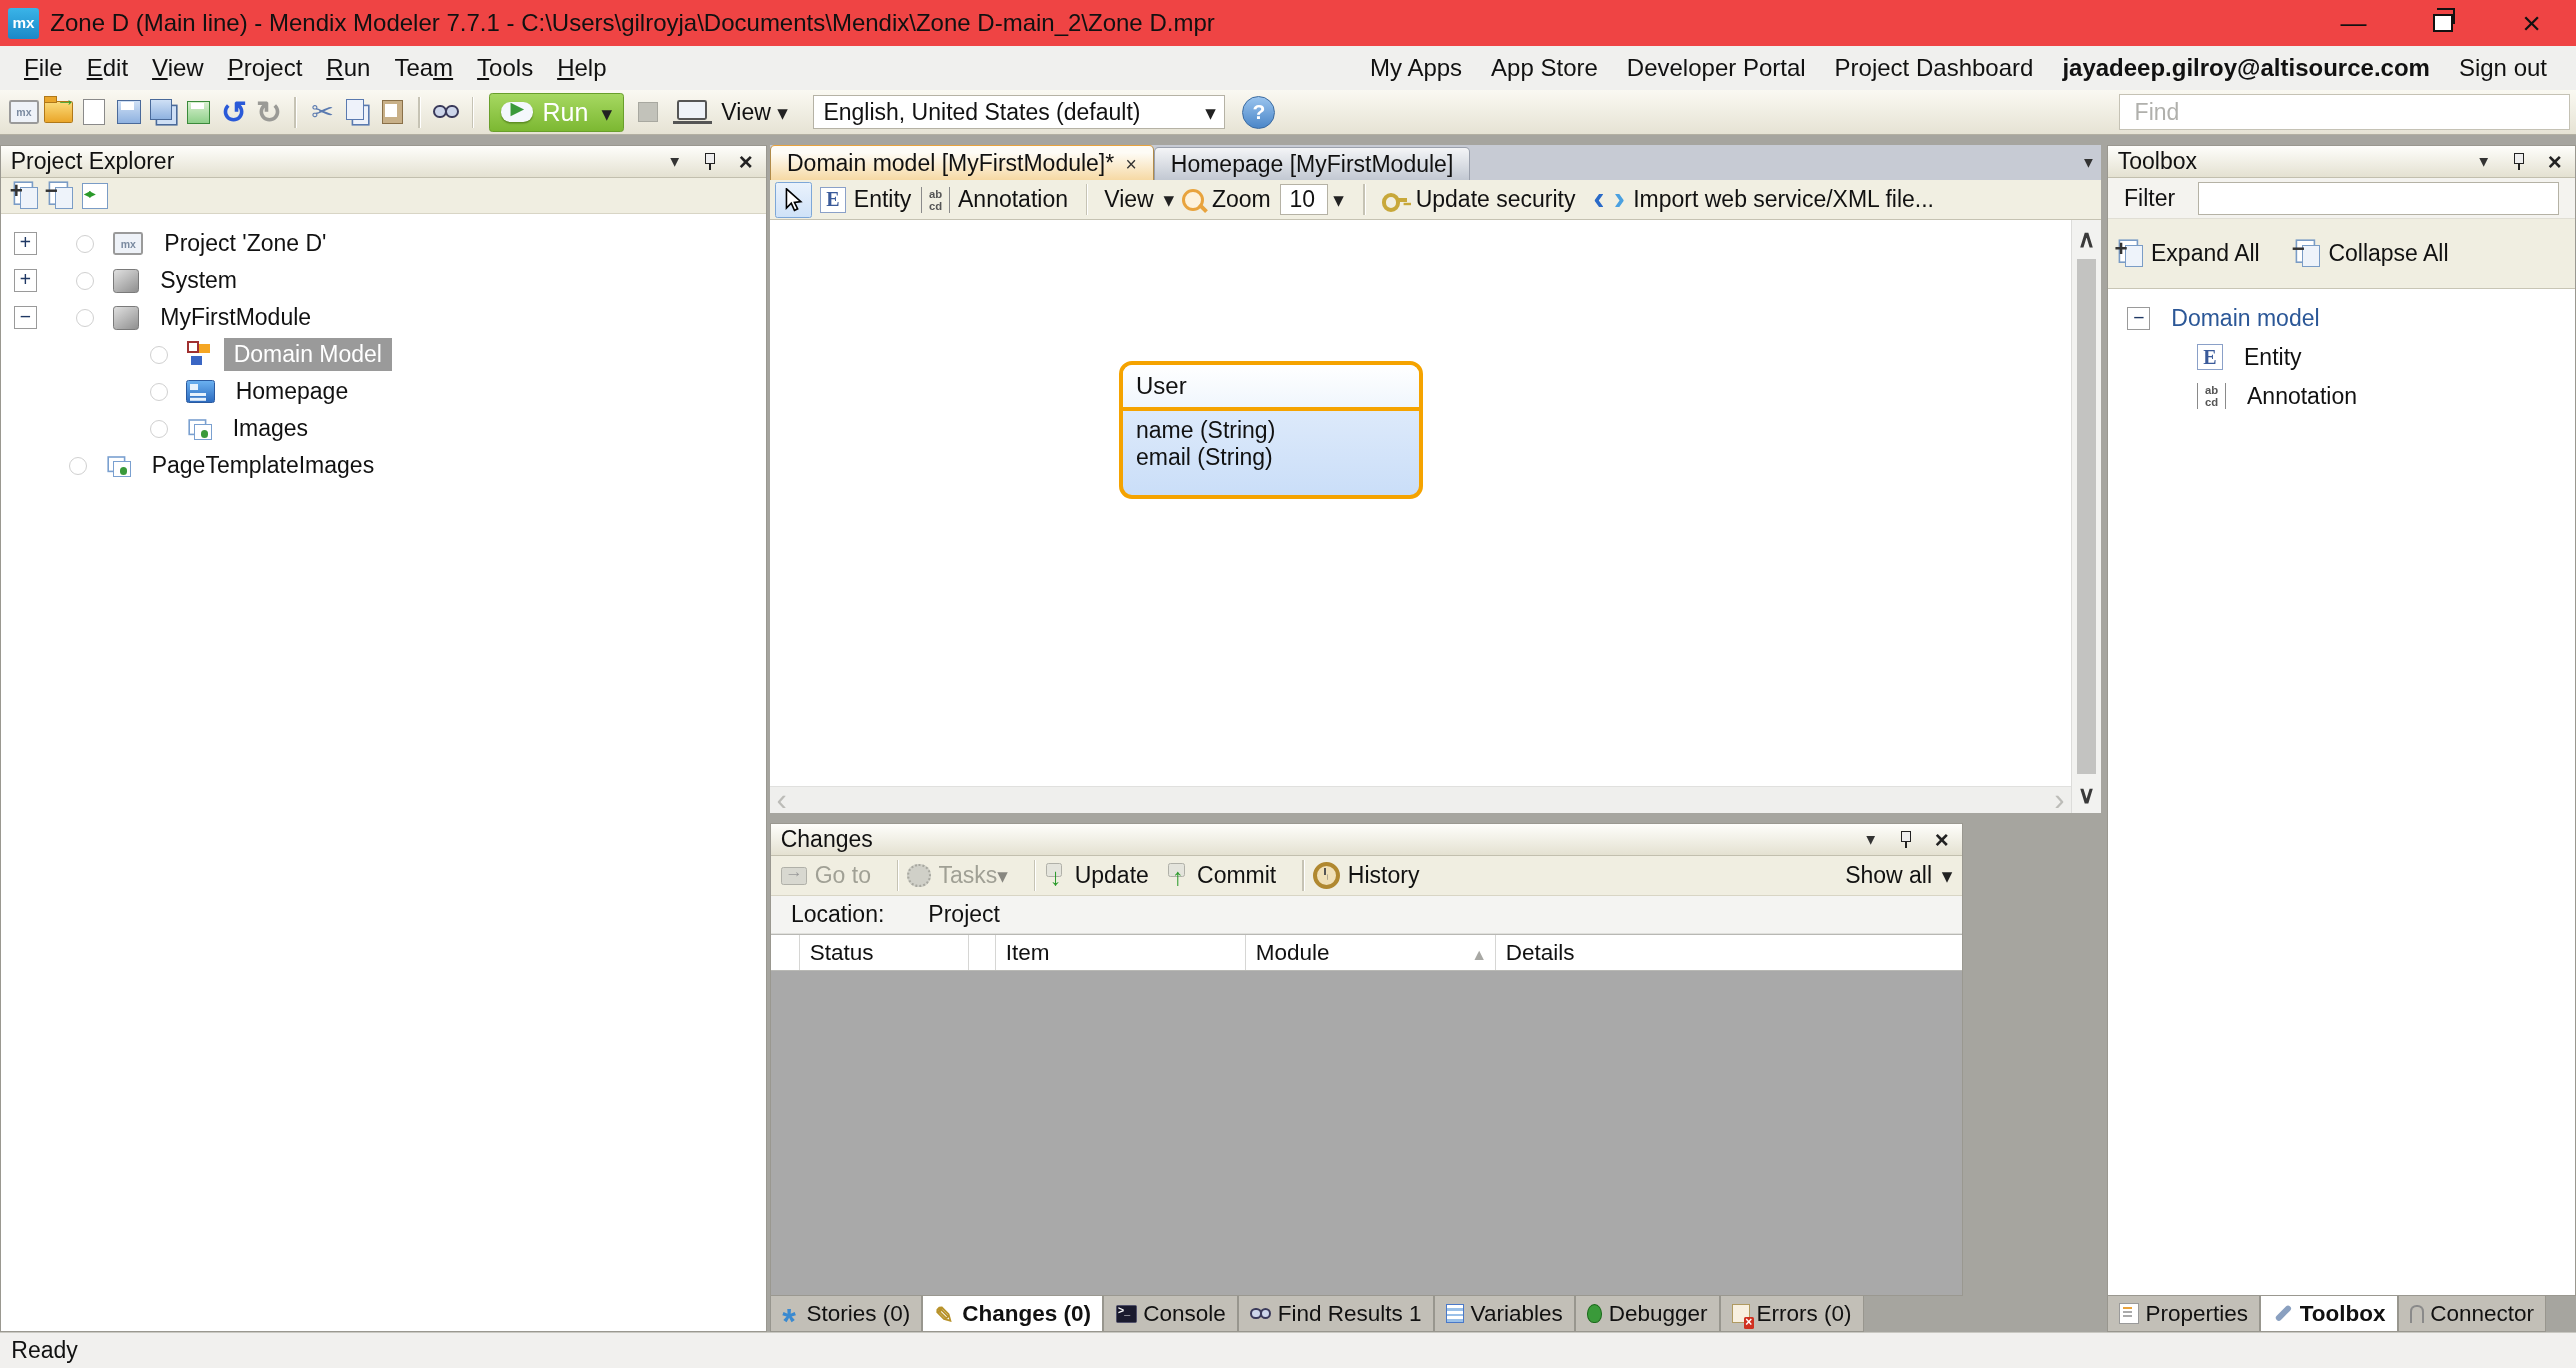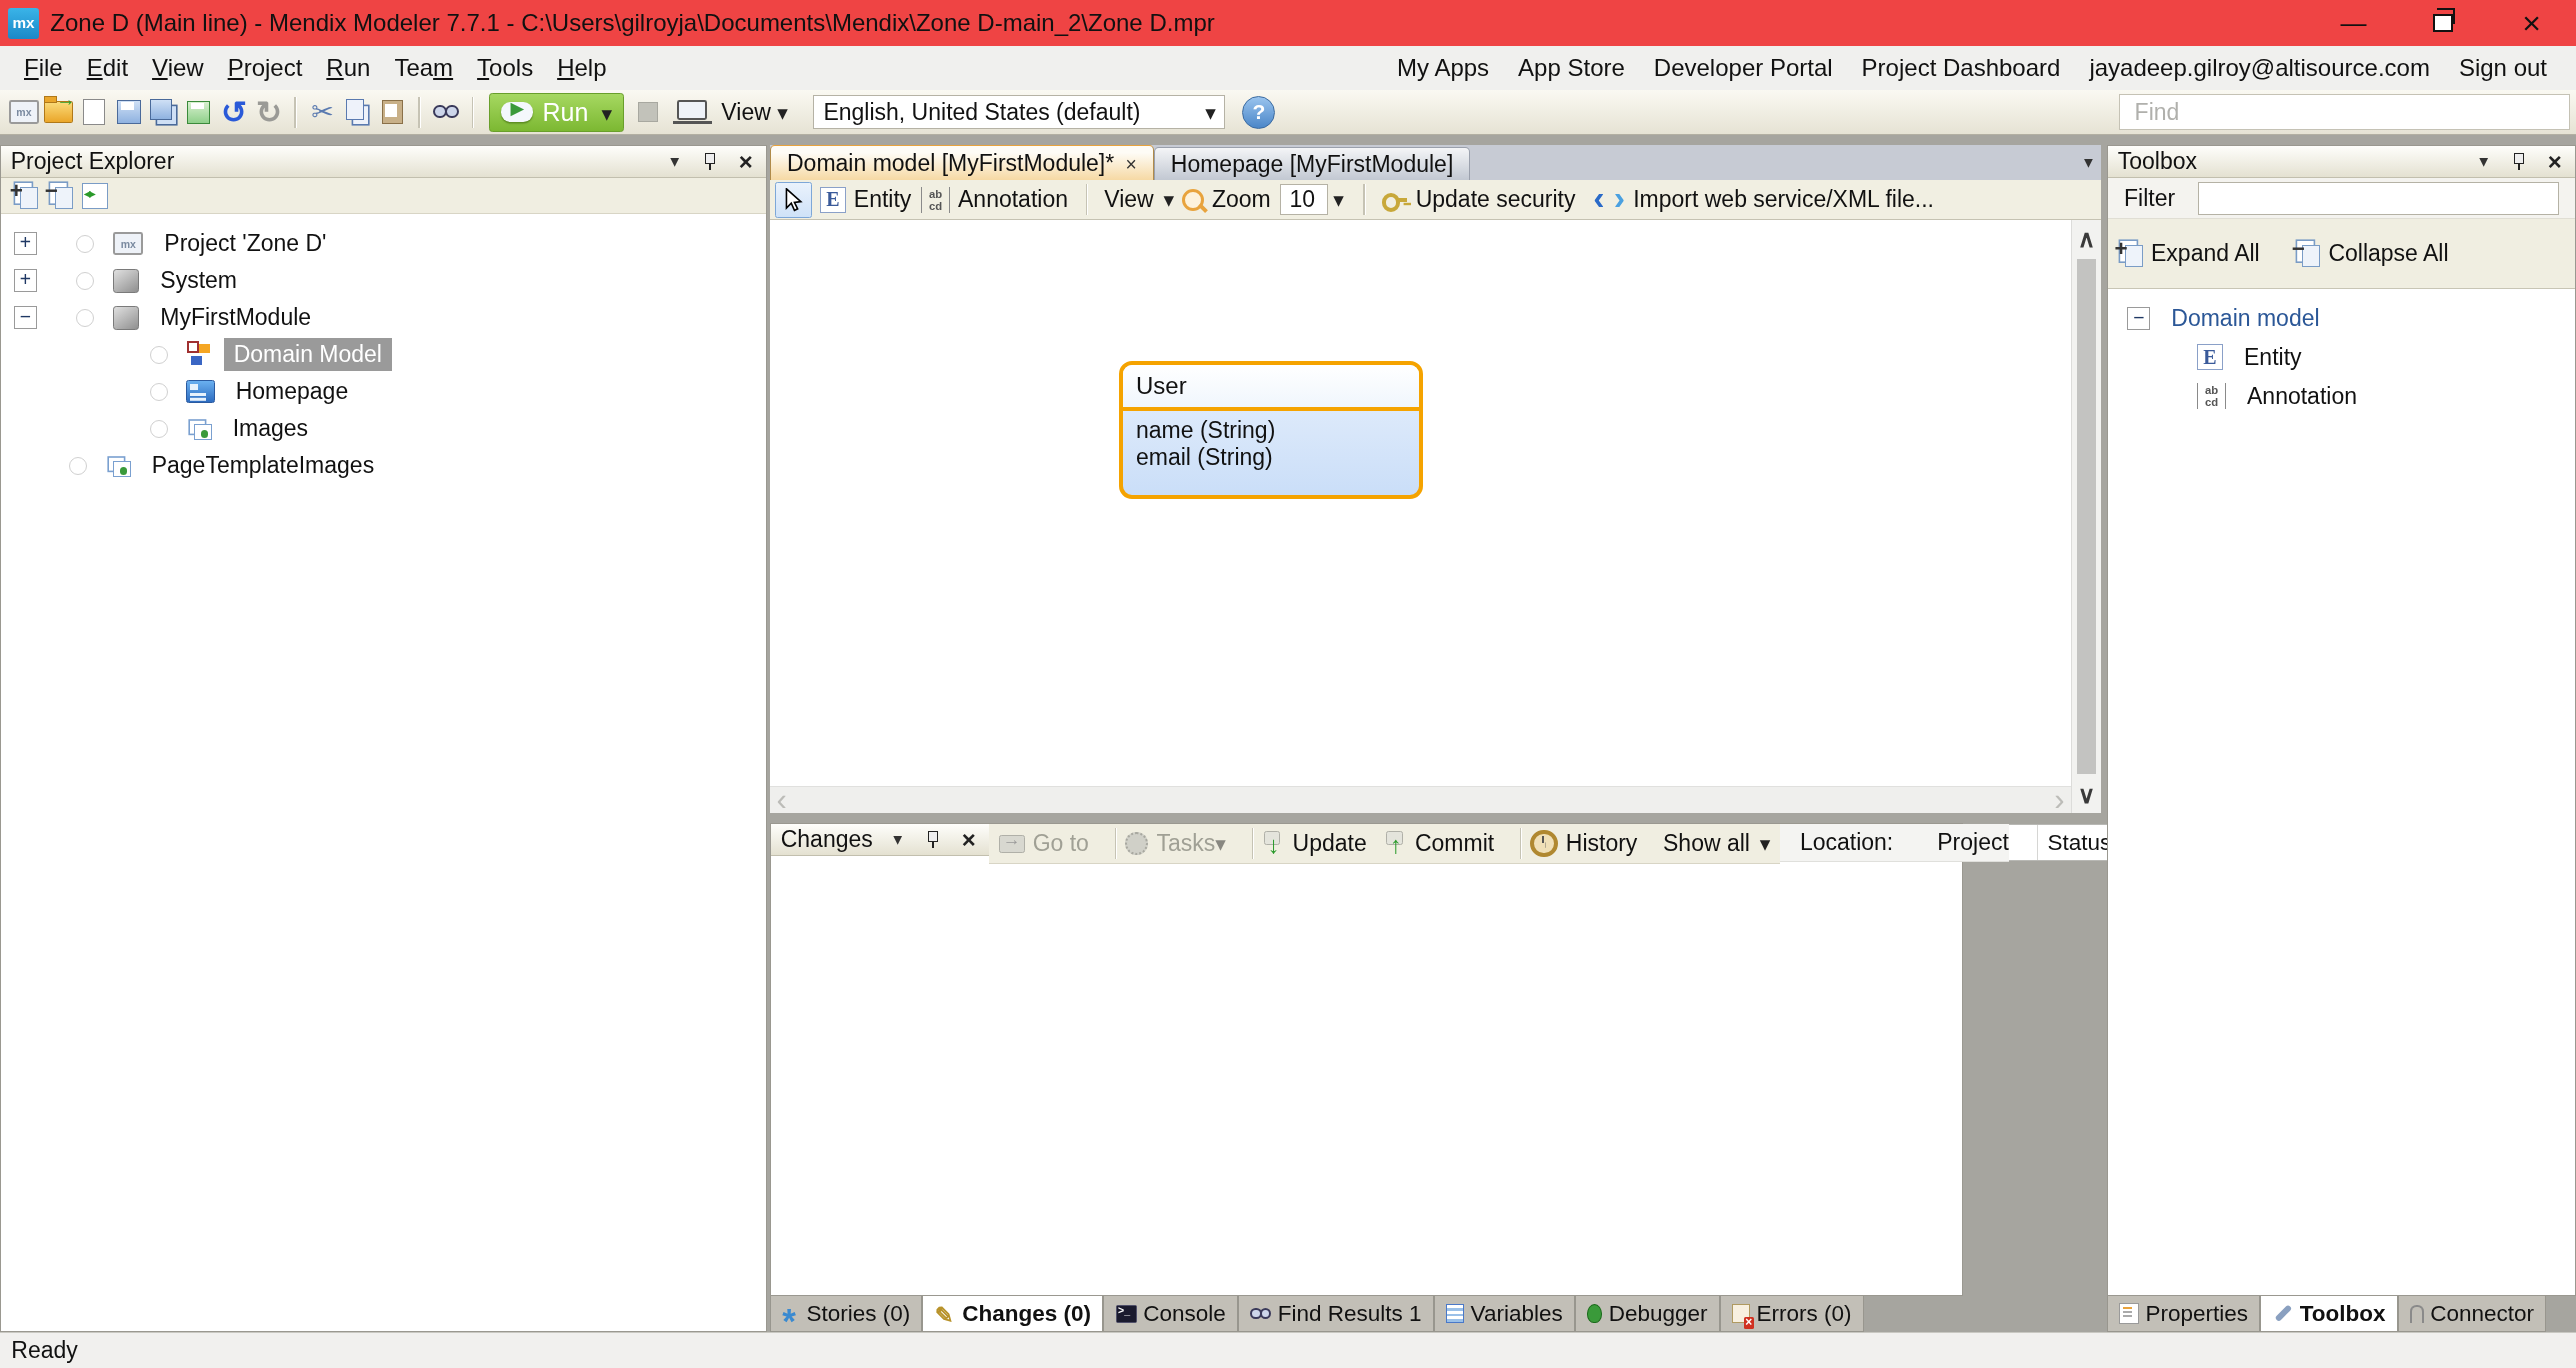--- a/index.html
+++ b/index.html
@@ -19,21 +19,21 @@
   .i-rest{width:16px;height:13.7px;border:2.4px solid #111;background:#fff}
   .i-rest::before{content:"";position:absolute;left:2.4px;top:-8px;width:16px;height:13.7px;border:2.4px solid #111;border-left:none;border-bottom:none}
   .gi-min::before{content:"—"} .gi-x::before{content:"×";font-size:32px;line-height:16px}
 
   
   #menubar{left:0;top:46px;width:2576px;height:44px;background:#f0f0ee;display:flex;align-items:center;font-size:24px}
   .mitem{margin-left:24px;white-space:nowrap;cursor:default}
   .mitem .k{text-decoration:underline}
   #menuright{margin-left:auto;display:flex;align-items:center}
   .mritem{margin-right:29px;white-space:nowrap}
-  .memail{font-weight:normal}
+  .memail{font-weight:bold}
 
   
   #toolbar{left:0;top:90px;width:2576px;height:45px;background:linear-gradient(#faf9f2,#e6e3d4);
            border-bottom:0.8px solid #b2afa2;display:flex;align-items:center;padding-left:6.4px;box-sizing:border-box}
   .tsep{width:1.6px;height:31px;background:#c6c3b4;border-right:0.8px solid #fff;margin:0 8px}
   .tbtn{width:35px;height:35px;display:flex;align-items:center;justify-content:center}
   .i-mxdoc{width:26px;height:19.3px;border:2.4px solid #9a9a9a;border-radius:2.4px;background:#eef2f8;color:#7a8aa0;font-weight:bold;font-size:10.5px;display:flex;align-items:center;justify-content:center}
   .i-mxdoc::before{content:"mx"}
   .i-folder{width:27px;height:19.3px;background:linear-gradient(#fadb7a,#eaa62a);border:1.6px solid #b07818;border-radius:1.6px}
   .i-folder::before{content:"";position:absolute;left:-1.6px;top:-6.4px;width:11.3px;height:4.8px;background:#eaa62a;border:1.6px solid #b07818}
@@ -145,21 +145,21 @@
   #vthumb{flex:1;width:19.3px;background:#c3c3c1;margin:1.6px 0}
   #hscroll{position:absolute;left:0;bottom:0;height:27px;width:100%;background:#efefed;border-top:0.8px solid #e0e0de;display:flex;align-items:center;box-sizing:border-box}
   .harrow{color:#bcbcb8;font-size:31px;line-height:24px;padding:0 6.4px}
   .harrow.r{margin-left:auto}
   
   #entity{position:absolute;left:349px;top:141px;width:304px;height:138px;border:4px solid #F5A300;border-radius:13px;background:linear-gradient(#e7f0fc,#cadef8);box-sizing:border-box;overflow:hidden}
   #entity .ehead{height:42px;background:linear-gradient(#ffffff,#f0f6fd);border-bottom:4px solid #F5A300;display:flex;align-items:center;padding-left:13px;font-size:24px}
   #entity .ebody{padding:6.4px 0 0 13px;font-size:23px;line-height:26.6px}
 
   
-  #changes{left:770px;top:823px;width:1193px;height:473px;display:flex;flex-direction:row}
+  #changes{left:770px;top:823px;width:1193px;height:473px;display:flex;flex-direction:column}
   #chtools{height:39px;background:#f0eee1;border-bottom:0.8px solid #d8d5c5;display:flex;align-items:center;padding:0 9.7px;font-size:23px}
   .chbtn{display:flex;align-items:center;margin-right:17.7px;white-space:nowrap}
   .chbtn .dlabel{margin:0 0 0 8px}
   .dis{color:#a0a095}
   .i-goto{width:24px;height:16px;background:#d8d8d0;border:1.6px solid #b0b0a8;border-radius:2.4px}
   .i-goto::before{content:"→";position:absolute;left:3.2px;top:-6.4px;color:#999;font-size:17.7px}
   .i-gear{width:19.3px;height:19.3px;border:2.4px dotted #a8a8a0;border-radius:50%;background:#d0d0c8}
   .i-updn{width:22.5px;height:26px}
   .i-updn::before{content:"";position:absolute;top:0;left:1.6px;width:14.5px;height:12px;background:#e4e4dc;border:1.6px solid #b0b0a8;border-radius:2.4px}
   .i-upd::after{content:"↓";position:absolute;left:5.6px;top:0px;color:#2a9a2a;font-weight:bold;font-size:24px}

